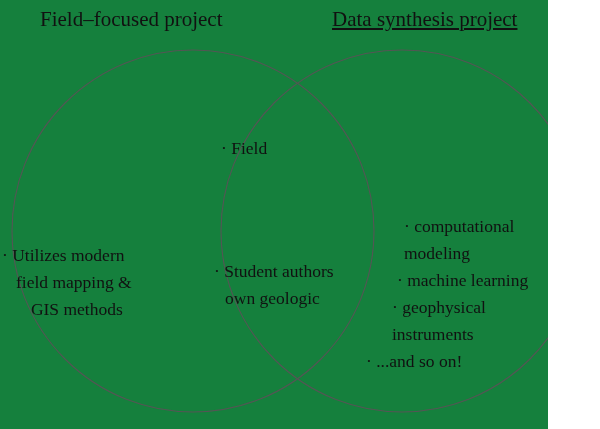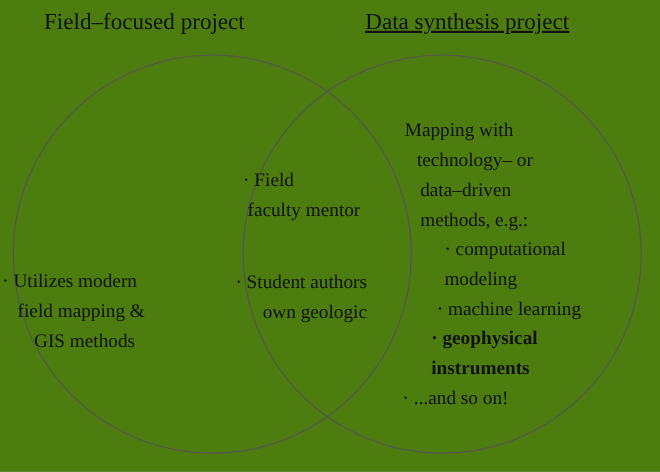--- a/index.html
+++ b/index.html
@@ -7,23 +7,23 @@
     margin: 0;
     padding: 0;
     background: #ffffff;
   }
   body {
     font-family: "Liberation Serif", "DejaVu Serif", serif;
     color: #111111;
   }
   #stage {
     position: relative;
-    width: 600px;
+    width: 548px;
     height: 429px;
-    background: #4d7c0f;
+    background: #15803d;
     overflow: hidden;
   }
   #venn-svg {
     position: absolute;
     left: 0;
     top: 0;
     width: 600px;
     height: 429px;
   }
   .circle-shape {
@@ -53,31 +53,31 @@
     line-height: 27px;
     color: #111111;
   }
   .line {
     white-space: nowrap;
   }
   
   #left-block-1 { left: 28px; top: 138px; }
   #left-block-2 { left: 2px; top: 242px; }
   
-  #mid-block-1 { left: 221px; top: 135px; margin-top: 15px; }
-  #mid-block-2 { left: 214px; top: 243px; text-align: right; }
+  #mid-block-1 { left: 221px; top: 135px; }
+  #mid-block-2 { left: 214px; top: 258px; }
   
   #right-intro { left: 368px; top: 105px; }
   #right-sub { left: 366px; top: 213px; }
 
   .ind-0 { padding-left: 0; }
   .ind-1 { padding-left: 11px; }
   .ind-2 { padding-left: 14px; }
   .ind-3 { padding-left: 20px; text-align: center; }
-  .ind-4 { padding-left: 26px; font-weight: bold; }
+  .ind-4 { padding-left: 26px; }
   .ind-5 { padding-left: 31px; }
   .ind-6 { padding-left: 38px; }
   .ind-n2 { padding-left: 4px; }
 </style>
 </head>
 <body>
 
 <div id="stage">
 
   <svg id="venn-svg" viewBox="0 0 600 429">
@@ -90,34 +90,27 @@
 
 
   <div class="textblock" id="left-block-2">
     <div class="line ind-0">· Utilizes modern</div>
     <div class="line ind-2">field mapping &amp;</div>
     <div class="line ind-3">GIS methods</div>
   </div>
 
   <div class="textblock" id="mid-block-1">
     <div class="line ind-0">· Field</div>
-    <div class="line ind-n2">faculty mentor</div>
   </div>
 
   <div class="textblock" id="mid-block-2">
     <div class="line ind-0">· Student authors</div>
     <div class="line ind-1">own geologic</div>
   </div>
 
-  <div class="textblock" id="right-intro">
-    <div class="line ind-0">Mapping with</div>
-    <div class="line ind-1">technology– or</div>
-    <div class="line ind-2">data–driven</div>
-    <div class="line ind-2">methods, e.g.:</div>
-  </div>
 
   <div class="textblock" id="right-sub">
     <div class="line ind-6">· computational</div>
     <div class="line ind-6">modeling</div>
     <div class="line ind-5">· machine learning</div>
     <div class="line ind-4">· geophysical</div>
     <div class="line ind-4">instruments</div>
     <div class="line ind-0">· ...and so on!</div>
   </div>
 

